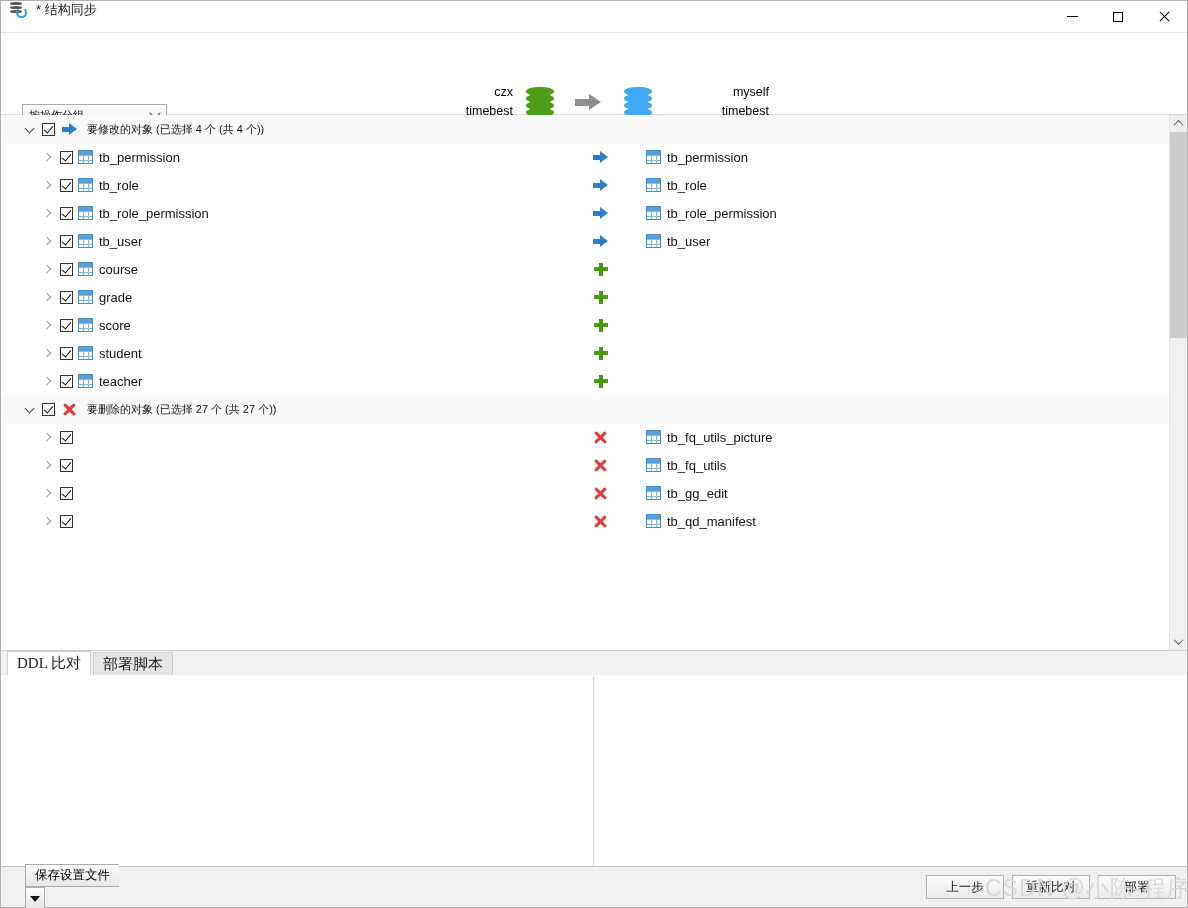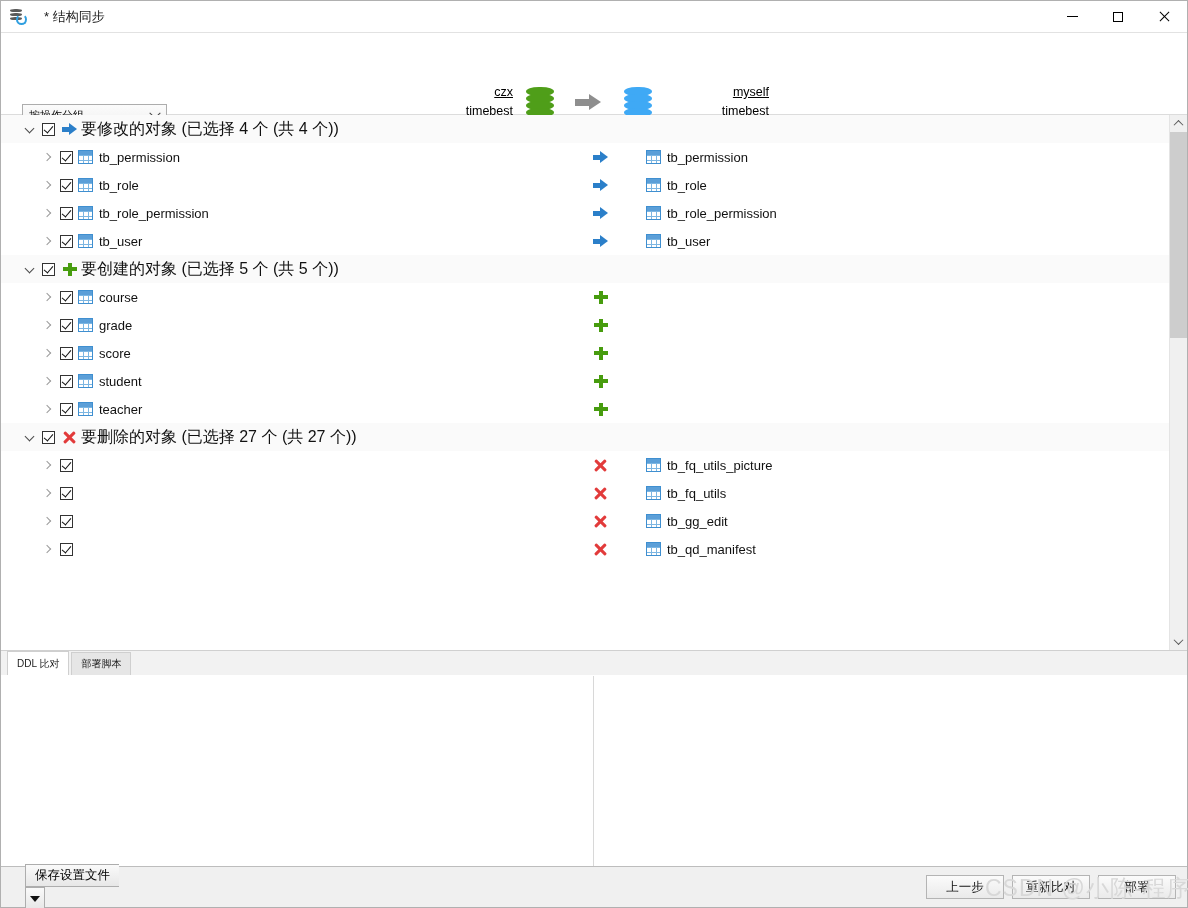--- a/index.html
+++ b/index.html
@@ -15,24 +15,23 @@
     position: relative;
     width: 1188px; height: 908px;
     box-sizing: border-box;
     border: 1px solid #b0b0b0;
     background: #ffffff;
     display: flex; flex-direction: column;
   }
   
   .titlebar {
     height: 31px; min-height: 31px;
-    display: flex; align-items: center;
+    display: flex; align-items: flex-start;
     background: #ffffff;
     border-bottom: 1px solid #e2e2e2;
-    gap: 8px;
   }
   .title-icon { margin-left: 9px; width: 18px; height: 18px; position: relative; }
   .title-icon .db {
     position: absolute; left: 0; top: 1px; width: 12px; height: 14px;
   }
   .title-icon .db i {
     position: absolute; left: 0; width: 12px; height: 3px;
     background: #5a5a5a; border-radius: 50%/60%;
   }
   .title-icon .db i:nth-child(1){ top:0 }
@@ -77,21 +76,21 @@
   }
   .group-select .lbl { margin-left: 6px; }
   .group-select .chev {
     margin-left: auto; margin-right: 7px;
     width: 7px; height: 7px;
     border-right: 1.4px solid #444; border-bottom: 1.4px solid #444;
     transform: rotate(45deg) translate(-2px,-2px);
   }
   .conn-center {
     position: absolute; left: 450px; top: 50px;
-    display: flex; align-items: center; gap: 0; text-decoration: underline;
+    display: flex; align-items: center; gap: 0;
   }
   .conn-side { display: flex; flex-direction: column; line-height: 19px; font-size: 12.5px; }
   .conn-side.left { text-align: right; width: 62px; }
   .conn-side.right { text-align: right; width: 90px; margin-left: 14px; }
   .db-icon { width: 28px; height: 31px; position: relative; margin: 0 13px; }
   .db-icon i {
     position: absolute; left: 0; width: 28px; height: 9px;
     border-radius: 50% / 55%;
   }
   .db-icon i:nth-child(1){ top: 0 }
@@ -180,21 +179,21 @@
     content:""; position:absolute; background:#479c0e;
   }
   .plus-green:before { left:6px; top:1px; width:4px; height:13px; }
   .plus-green:after  { left:1px; top:5.5px; width:14px; height:4px; }
   .cross-red:before, .cross-red:after {
     content:""; position:absolute; left:0px; top:6px; width:15px; height:3.2px;
     background:#e23b3b; border-radius:1px;
   }
   .cross-red:before { transform: rotate(45deg); }
   .cross-red:after  { transform: rotate(-45deg); }
-  .grp-label { margin-left: 4px; font-size: 16px; color: #111; }
+  .grp-label { margin-left: 10px; font-size: 11px; color: #111; }
   .tbl-icon {
     width: 15px; height: 14px; min-width: 15px; margin-left: 5px;
     box-sizing: border-box;
     border: 1px solid #3f8fd0;
     background:
       linear-gradient(#5b9fd8,#5b9fd8) 0 0 / 100% 4px no-repeat,
       repeating-linear-gradient(to right, transparent 0 4px, #7cb6e2 4px 5px),
       repeating-linear-gradient(to bottom, transparent 0 4px, #7cb6e2 4px 5px),
       #ffffff;
   }
@@ -229,24 +228,25 @@
   .tabstrip {
     height: 24px; min-height: 24px;
     background: #f2f2f2;
     border-top: 1px solid #d0d0d0;
     display: flex; align-items: flex-end;
     padding-left: 6px;
   }
   .tab {
     height: 23px; padding: 0 9px;
     display: flex; align-items: center;
-    font-size: 10px; color: #1a1a1a;
+    font-size: 15px; color: #1a1a1a;
     border: 1px solid #cfcfcf; border-bottom: none;
     background: #e6e6e6; margin-right: 2px;
     box-sizing: border-box;
+    font-family: Liberation Serif, serif;
   }
   .tab.active { background: #ffffff; height: 24px; }
 
   
   .ddl-area { height: 190px; min-height: 190px; display: flex; background:#fff; border-top: 1px solid #ffffff; }
   .ddl-pane { flex: 1; background: #ffffff; }
   .ddl-pane.left { border-right: 1px solid #d8d8d8; max-width: 592px; }
 
   
   .footer {
@@ -425,26 +425,20 @@
             <span class="op-icon arrow-blue">
               <span class="shaft"></span>
               <span class="head"></span>
             </span>
           </span>
           <span class="col-tgt">
             <span class="tbl-icon"></span>
             <span class="name">tb_user</span>
           </span>
         </div>
-        <div class="row group">
-          <span class="chev-down"></span>
-          <span class="cb checked"></span>
-          <span class="op-icon plus-green"></span>
-          <span class="grp-label">要创建的对象 (已选择 5 个 (共 5 个))</span>
-        </div>
         <div class="row">
           <span class="chev-right" style="margin-left:40px"></span>
           <span class="cb checked"></span>
           <span class="tbl-icon"></span>
           <span class="name">course</span>
           <span class="col-op">
             <span class="op-icon plus-green"></span>
           </span>
         </div>
         <div class="row">

